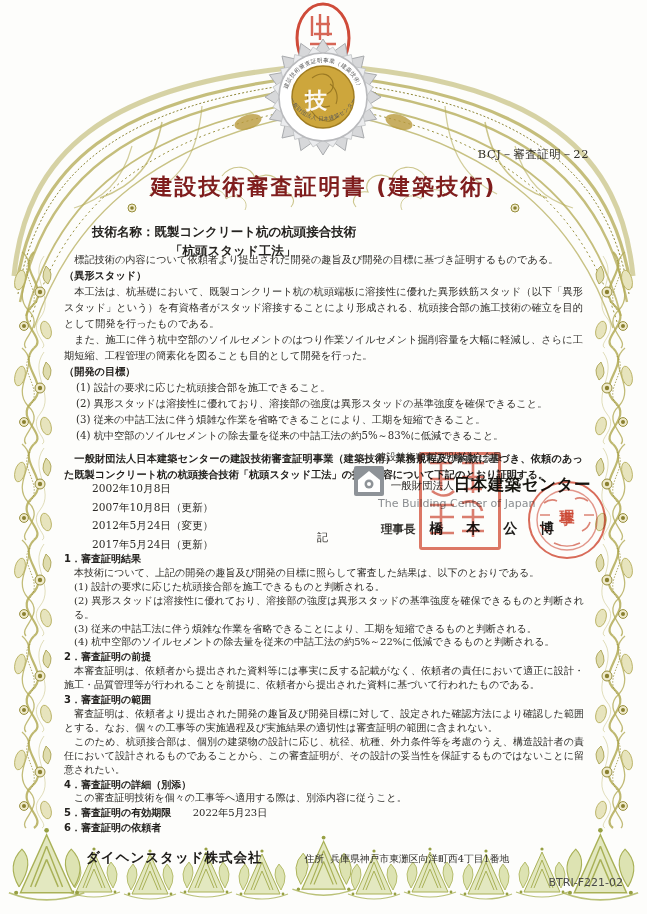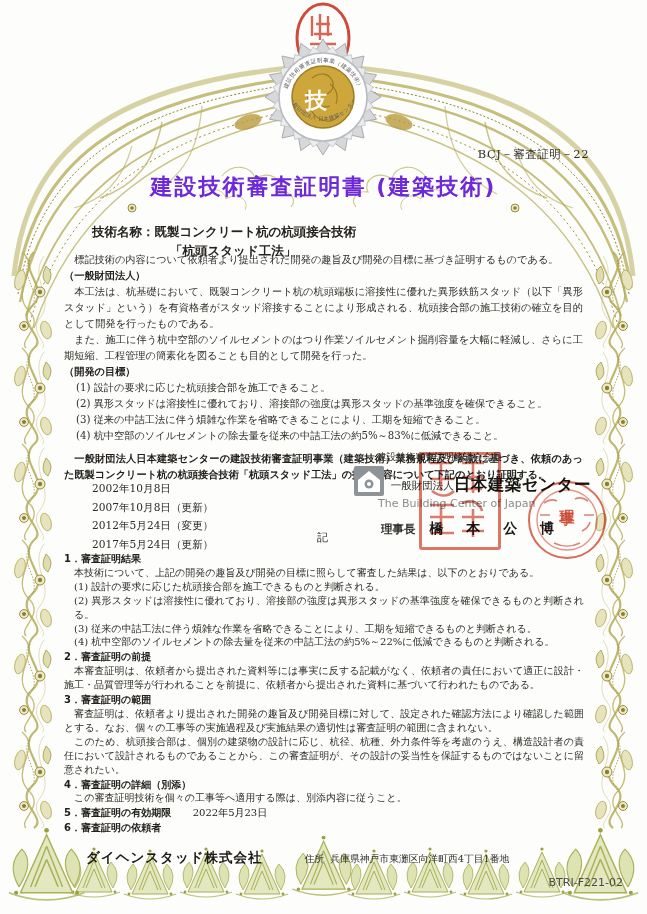--- a/index.html
+++ b/index.html
@@ -2,21 +2,21 @@
 <html><head>
 <meta charset="utf-8">
 <style>
   html,body{margin:0;padding:0;}
   body{width:647px;height:914px;position:relative;background:#fdfdfb;overflow:hidden;
        font-family:"DejaVu Serif","Liberation Serif",serif;color:#2e2c28;}
   .abs{position:absolute;}
   
   .ref-code{top:147px;right:58px;font-size:11.5px;color:#33312c;letter-spacing:.5px;}
   .doc-title{top:172px;left:0;width:647px;text-align:center;font-size:22px;font-weight:bold;
-             font-family:"DejaVu Sans","Liberation Sans",sans-serif;color:#6d28d9;letter-spacing:2px;}
+             font-family:"DejaVu Sans","Liberation Sans",sans-serif;color:#7f1d1d;letter-spacing:2px;}
   .tech-name{top:222px;left:92px;font-size:12.5px;font-weight:bold;line-height:19px;
              font-family:"DejaVu Sans","Liberation Sans",sans-serif;color:#24221f;}
   .tech-name .l2{margin-left:78px;}
   .doc-body{top:252px;left:64px;width:519px;font-size:10.2px;line-height:16px;text-align:justify;}
   .doc-body p{margin:0;}
   .h-bold{font-family:"DejaVu Sans","Liberation Sans",sans-serif;font-weight:bold;color:#23211e;}
   .goal-list{margin:0;padding:0;list-style:none;}
   .goal-list li{margin-left:12px;}
   .certify{margin-top:7px !important;}
   .dates{top:479px;left:92px;font-size:10.6px;line-height:18.5px;color:#2c2a26;}
@@ -182,21 +182,21 @@
 <div class="abs ref-code">BCJ－審査証明－22</div>
 <div class="abs doc-title">建設技術審査証明書 (建築技術)</div>
 
 <div class="abs tech-name">
   <div>技術名称：既製コンクリート杭の杭頭接合技術</div>
   <div class="l2">「杭頭スタッド工法」</div>
 </div>
 
 <div class="abs doc-body">
   <p>　標記技術の内容について依頼者より提出された開発の趣旨及び開発の目標に基づき証明するものである。</p>
-  <p class="h-bold">（一般財団法人）</p>
+  <p class="h-bold">（異形スタッド）</p>
   <p>　本工法は、杭基礎において、既製コンクリート杭の杭頭端板に溶接性に優れた異形鉄筋スタッド（以下「異形スタッド」という）を有資格者がスタッド溶接することにより形成される、杭頭接合部の施工技術の確立を目的として開発を行ったものである。</p>
   <p>　また、施工に伴う杭中空部のソイルセメントのはつり作業ソイルセメント掘削容量を大幅に軽減し、さらに工期短縮、工程管理の簡素化を図ることも目的として開発を行った。</p>
   <p class="h-bold">（開発の目標）</p>
   <ul class="goal-list">
     <li>(1) 設計の要求に応じた杭頭接合部を施工できること。</li>
     <li>(2) 異形スタッドは溶接性に優れており、溶接部の強度は異形スタッドの基準強度を確保できること。</li>
     <li>(3) 従来の中詰工法に伴う煩雑な作業を省略できることにより、工期を短縮できること。</li>
     <li>(4) 杭中空部のソイルセメントの除去量を従来の中詰工法の約5%～83%に低減できること。</li>
   </ul>
   <p class="h-bold certify">　一般財団法人日本建築センターの建設技術審査証明事業（建築技術）業務規程及び約款に基づき、依頼のあった既製コンクリート杭の杭頭接合技術「杭頭スタッド工法」の技術内容について下記のとおり証明する。</p>

